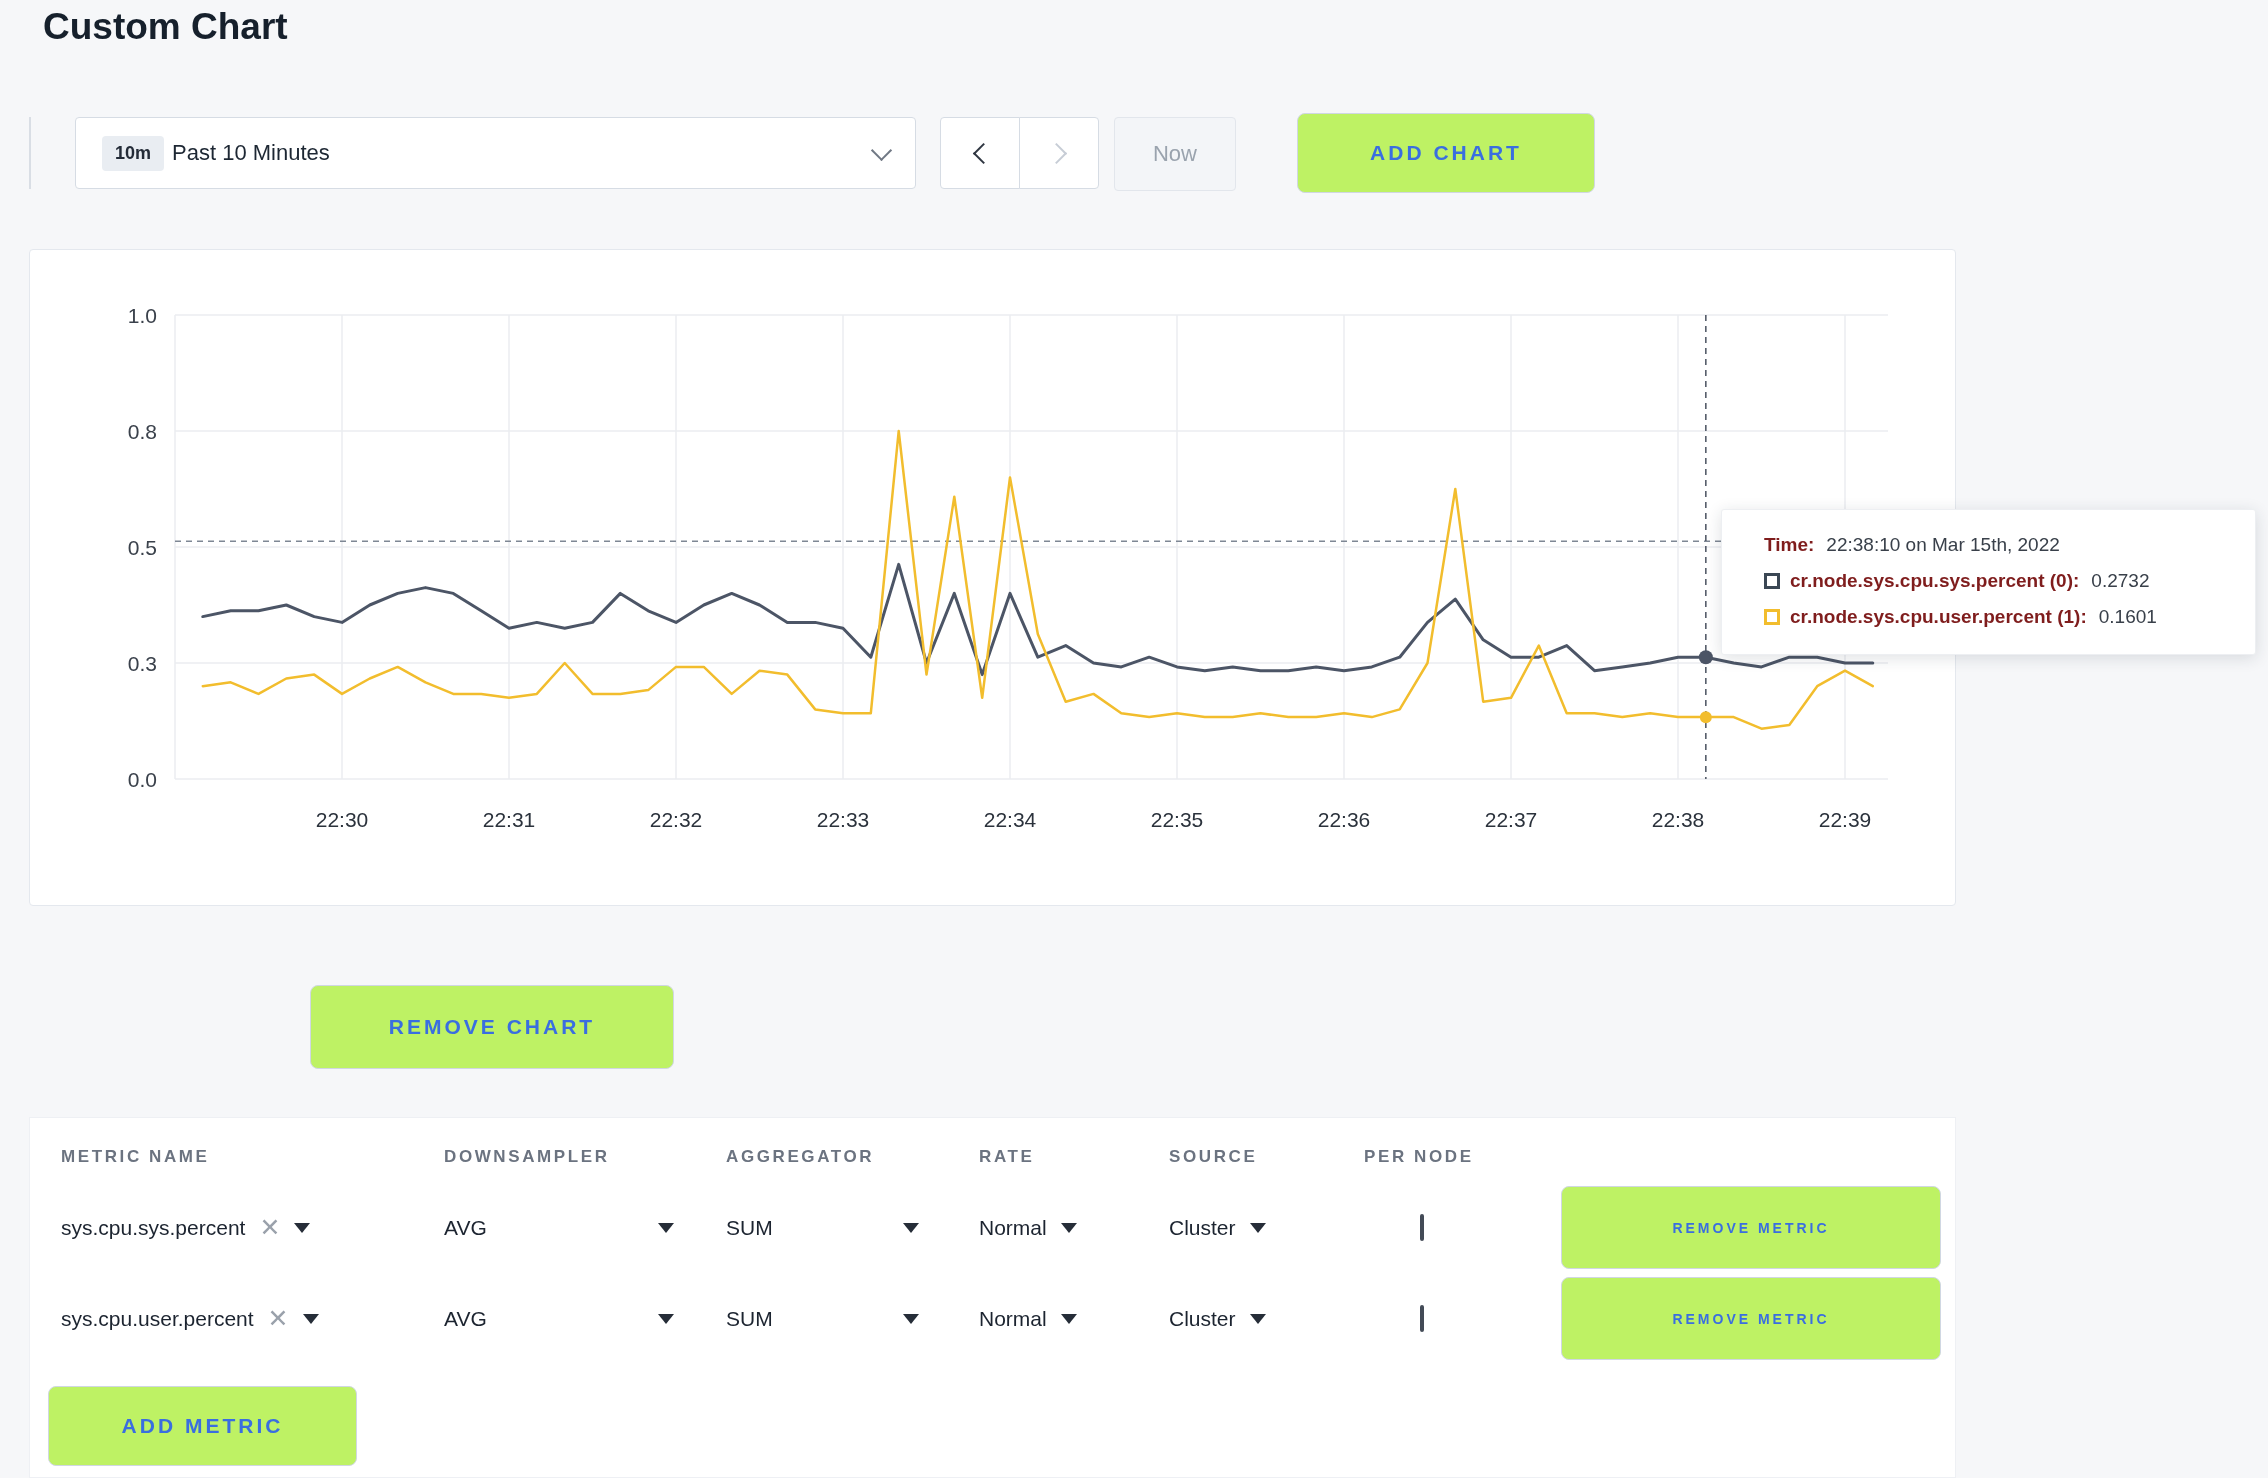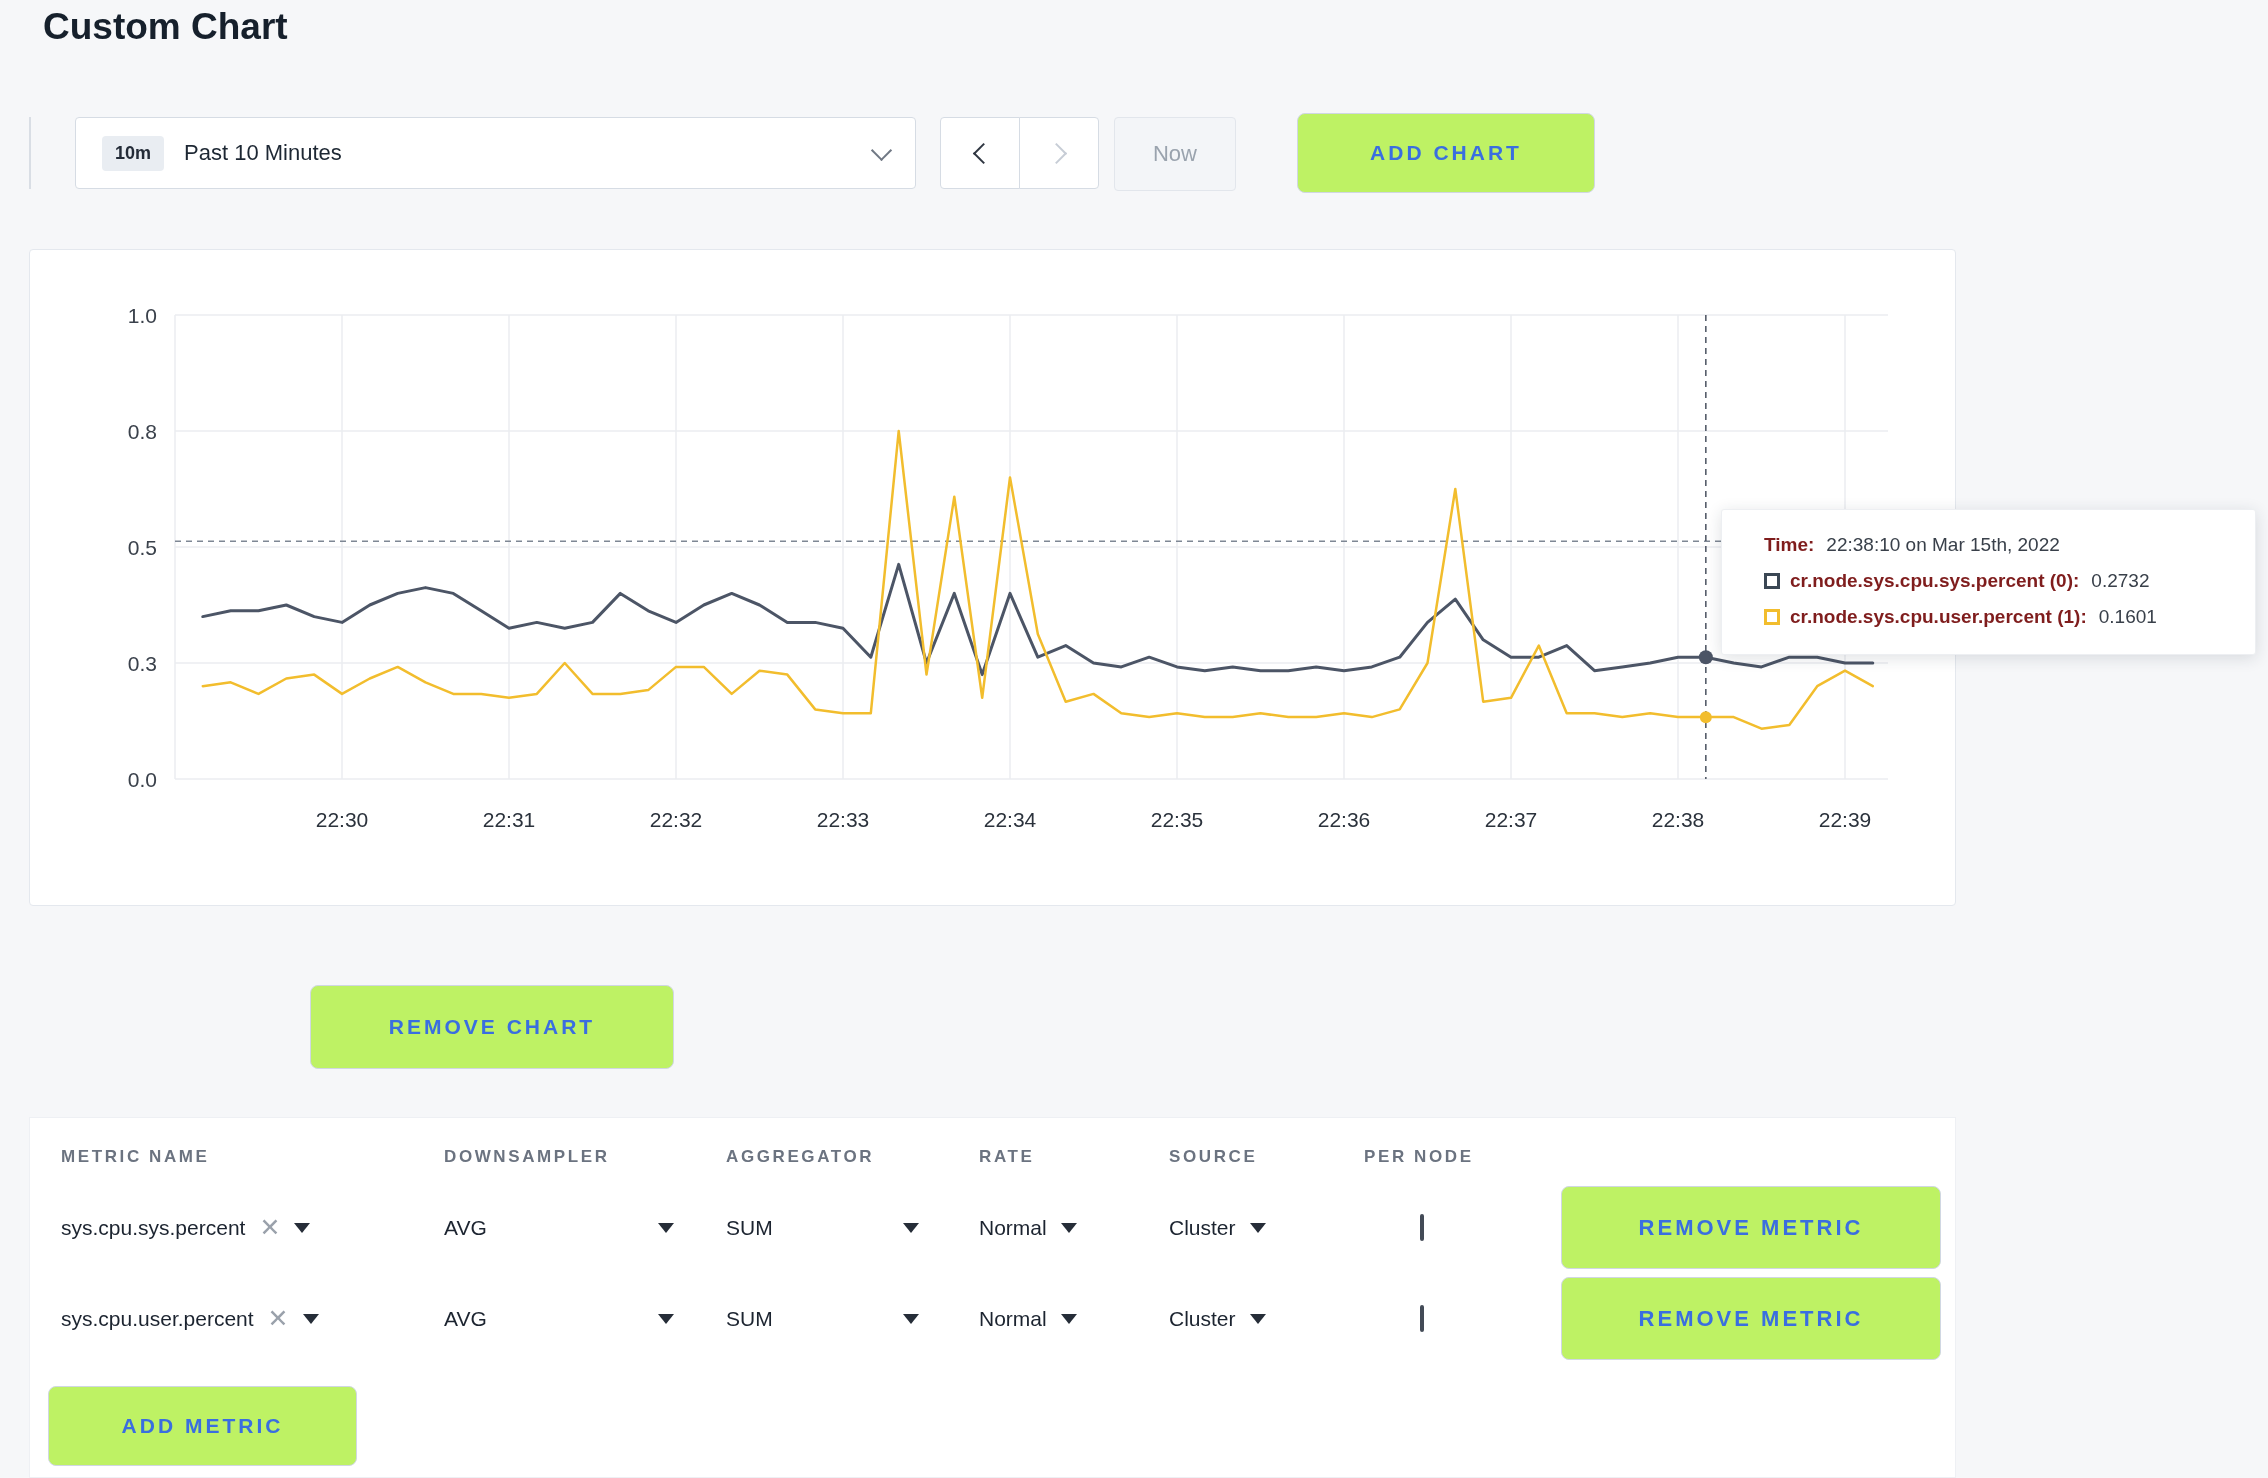--- a/index.html
+++ b/index.html
@@ -4,21 +4,21 @@
 <style>
   html,body{margin:0;padding:0;background:#f6f7f9;font-family:"Liberation Sans",sans-serif;}
   #app{position:relative;width:2268px;height:1478px;background:#f6f7f9;overflow:hidden;color:#1b2430;}
 
   .page-title{position:absolute;left:43px;top:6px;font-size:37px;font-weight:600;color:#16202c;text-align:right;}
 
   
   .tb-divider{position:absolute;left:29px;top:117px;width:2px;height:72px;background:#d9dee5;}
   .range-select{position:absolute;left:75px;top:117px;width:841px;height:72px;background:#fff;border:1px solid #d6dce4;
     border-radius:4px;display:flex;align-items:center;padding:0 26px;box-sizing:border-box;cursor:pointer;}
-  .range-badge{background:#e9edf2;border-radius:4px;padding:7px 13px;font-size:18px;font-weight:700;color:#232b37;margin-right:20px;}
+  .range-badge{background:#e9edf2;border-radius:4px;padding:7px 13px;font-size:18px;font-weight:700;color:#232b37;margin-right:8px;}
   .range-label{font-size:22px;color:#1d2733;flex:1;}
   .chev{display:inline-block;width:13px;height:13px;border-right:2.5px solid currentColor;border-bottom:2.5px solid currentColor;}
   .chev.down{transform:rotate(45deg);margin-top:-6px;}
   .chev.left{transform:rotate(135deg);margin-left:6px;}
   .chev.right{transform:rotate(-45deg);margin-right:6px;}
   .range-select .chev{color:#707884;}
 
   .nav-group{position:absolute;left:940px;top:117px;display:flex;}
   .nav-btn{width:80px;height:72px;background:#fff;border:1px solid #d6dce4;box-sizing:border-box;
     display:flex;align-items:center;justify-content:center;cursor:pointer;}
@@ -57,21 +57,21 @@
   .t-head{height:64px;padding-top:14px;box-sizing:border-box;}
   .t-head span{font-size:17px;font-weight:700;letter-spacing:2.6px;color:#6b7380;}
   .t-data{height:91px;font-size:21px;color:#1c2430;}
   .cell-inline{display:flex;align-items:center;gap:14px;cursor:pointer;}
   .dd-wide{display:flex;align-items:center;justify-content:space-between;cursor:pointer;}
   .dd-wide.w1{width:230px;}
   .dd-wide.w2{width:193px;}
   .caret{width:0;height:0;border-left:8px solid transparent;border-right:8px solid transparent;border-top:10px solid #262d38;}
   .x-icon{color:#9aa1ab;font-size:25px;line-height:1;cursor:pointer;}
   .checkbox{width:26px;height:26px;border:2px solid #434b57;border-radius:3px;background:#fff;margin-left:56px;cursor:pointer;box-sizing:border-box;}
-  .remove-metric-btn{width:378px;height:81px;font-size:22px;}
+  .remove-metric-btn{width:378px;height:81px;font-size:14px;}
   .add-metric-btn{position:absolute;left:48px;top:1386px;width:307px;height:78px;font-size:21px;}
 </style>
 </head>
 <body>
 
 <div id="app">
 
   <div class="page-title">Custom Chart</div>
 
   <div class="tb-divider"></div>

